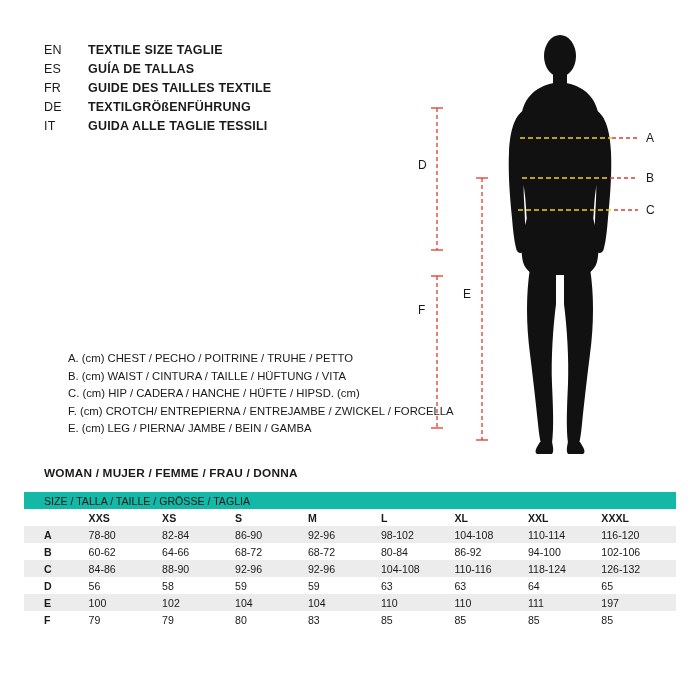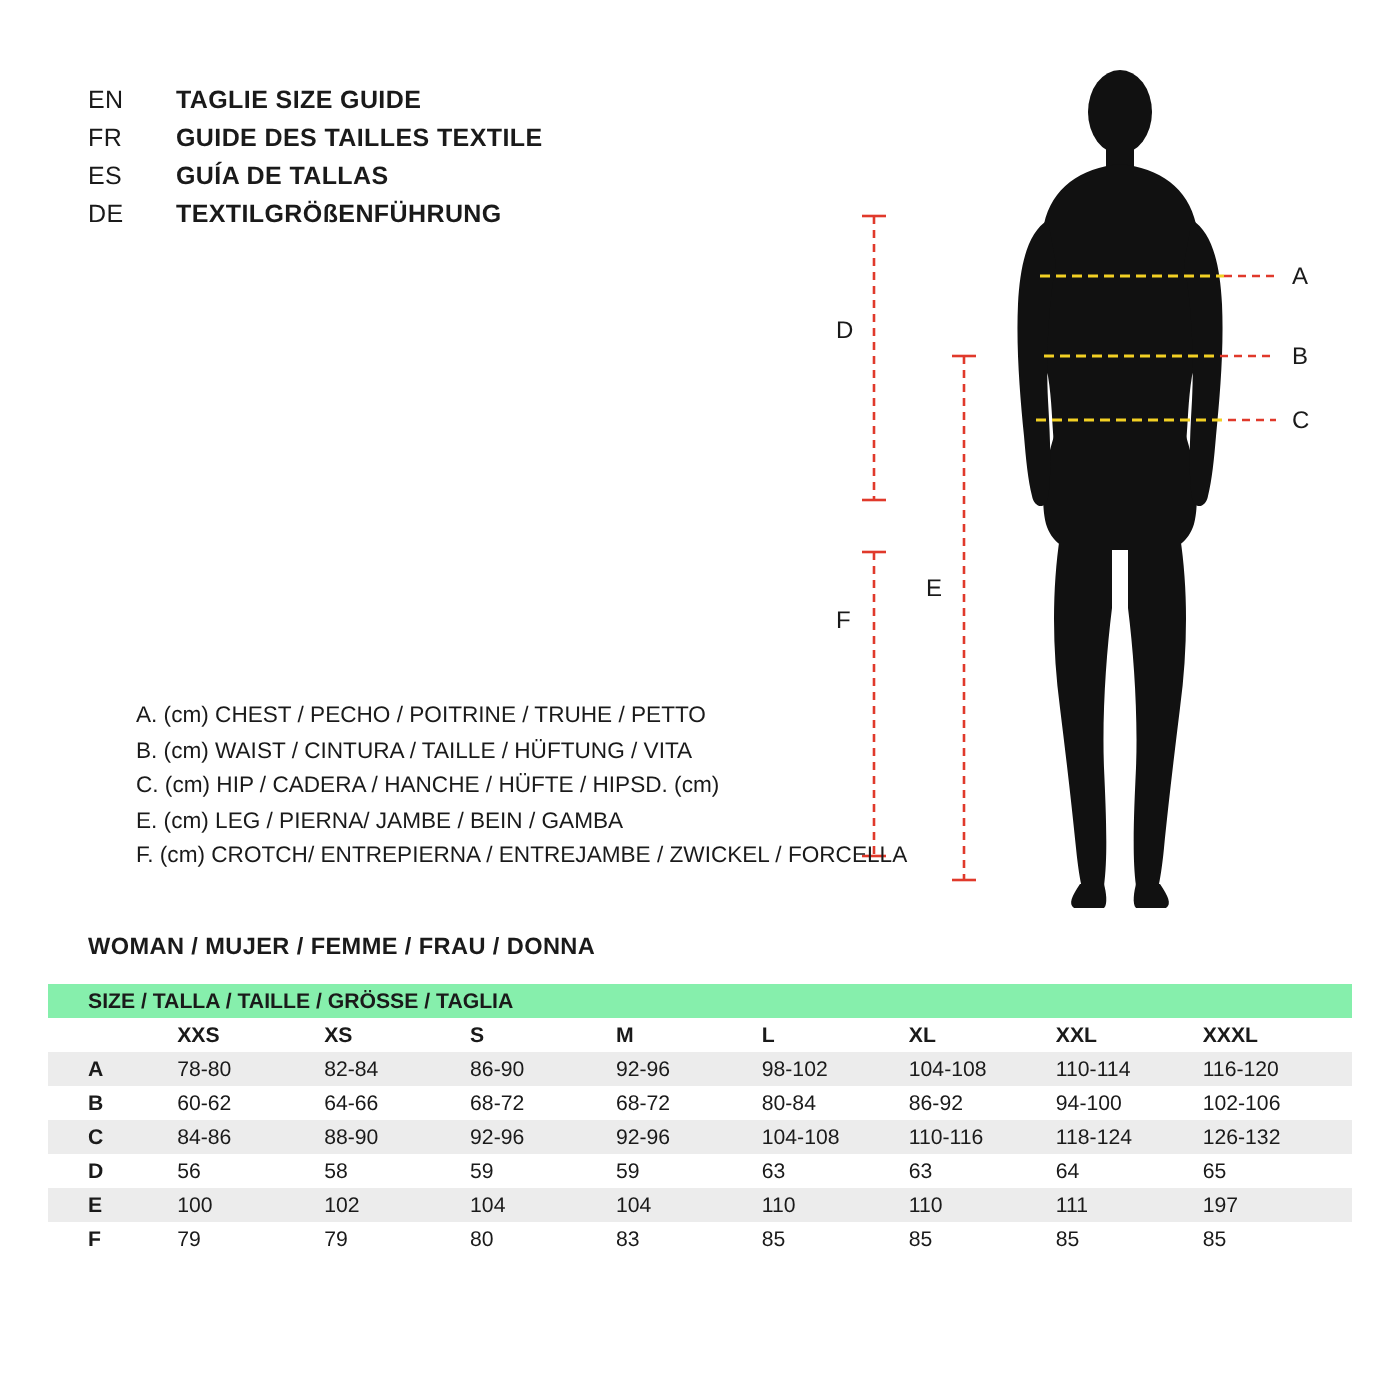--- a/index.html
+++ b/index.html
@@ -83,22 +83,22 @@
     border-collapse: collapse;
     font-size: 10.6px;
     color: #1a1a1a;
   }
   table.size-table td {
     padding: 0;
     height: 17px;
     vertical-align: middle;
   }
   .row-head td {
-    background: #86efac;
-    font-weight: bold;
+    background: #14b8a6;
+    font-weight: normal;
     height: 18px;
   }
   .row-cols td {
     background: #ffffff;
     font-weight: bold;
     margin-top: 26px;
   }
   .row-shade td { background: #ececec; }
   .row-plain td { background: #ffffff; }
 
@@ -123,33 +123,37 @@
   .fig-svg { display: block; }
 </style>
 </head>
 <body>
 
 <div class="page">
 
   <div class="title-block">
     <div class="title-row">
       <span class="title-lang">EN</span>
-      <span class="title-text">TAGLIE SIZE GUIDE</span>
+      <span class="title-text">TEXTILE SIZE TAGLIE</span>
+    </div>
+    <div class="title-row">
+      <span class="title-lang">ES</span>
+      <span class="title-text">GUÍA DE TALLAS</span>
     </div>
     <div class="title-row">
       <span class="title-lang">FR</span>
       <span class="title-text">GUIDE DES TAILLES TEXTILE</span>
     </div>
     <div class="title-row">
-      <span class="title-lang">ES</span>
-      <span class="title-text">GUÍA DE TALLAS</span>
-    </div>
-    <div class="title-row">
       <span class="title-lang">DE</span>
       <span class="title-text">TEXTILGRÖßENFÜHRUNG</span>
+    </div>
+    <div class="title-row">
+      <span class="title-lang">IT</span>
+      <span class="title-text">GUIDA ALLE TAGLIE TESSILI</span>
     </div>
   </div>
 
   <div class="figure">
     <svg class="fig-svg" width="280" height="450" viewBox="0 0 280 450" xmlns="http://www.w3.org/2000/svg">
 
       <g>
 
         <ellipse cx="160" cy="28" rx="16" ry="21" fill="#111111"></ellipse>
 
@@ -255,22 +259,22 @@
       <text x="18" y="141" font-family="Liberation Sans, sans-serif" font-size="12" fill="#1a1a1a">D</text>
       <text x="63" y="270" font-family="Liberation Sans, sans-serif" font-size="12" fill="#1a1a1a">E</text>
       <text x="18" y="286" font-family="Liberation Sans, sans-serif" font-size="12" fill="#1a1a1a">F</text>
     </svg>
   </div>
 
   <div class="legend">
     <div class="legend-line">A. (cm) CHEST / PECHO / POITRINE / TRUHE / PETTO</div>
     <div class="legend-line">B. (cm) WAIST / CINTURA / TAILLE / HÜFTUNG / VITA</div>
     <div class="legend-line">C. (cm) HIP / CADERA / HANCHE / HÜFTE / HIPSD. (cm)</div>
+    <div class="legend-line">F. (cm) CROTCH/ ENTREPIERNA / ENTREJAMBE / ZWICKEL / FORCELLA</div>
     <div class="legend-line">E. (cm) LEG / PIERNA/ JAMBE / BEIN / GAMBA</div>
-    <div class="legend-line">F. (cm) CROTCH/ ENTREPIERNA / ENTREJAMBE / ZWICKEL / FORCELLA</div>
   </div>
 
   <div class="legend-gender">WOMAN / MUJER / FEMME / FRAU / DONNA</div>
 
   <div class="table-wrap">
     <table class="size-table">
       <tbody>
         <tr class="row-head">
           <td class="c-head-label" colspan="9">SIZE / TALLA / TAILLE / GRÖSSE / TAGLIA</td>
         </tr>

